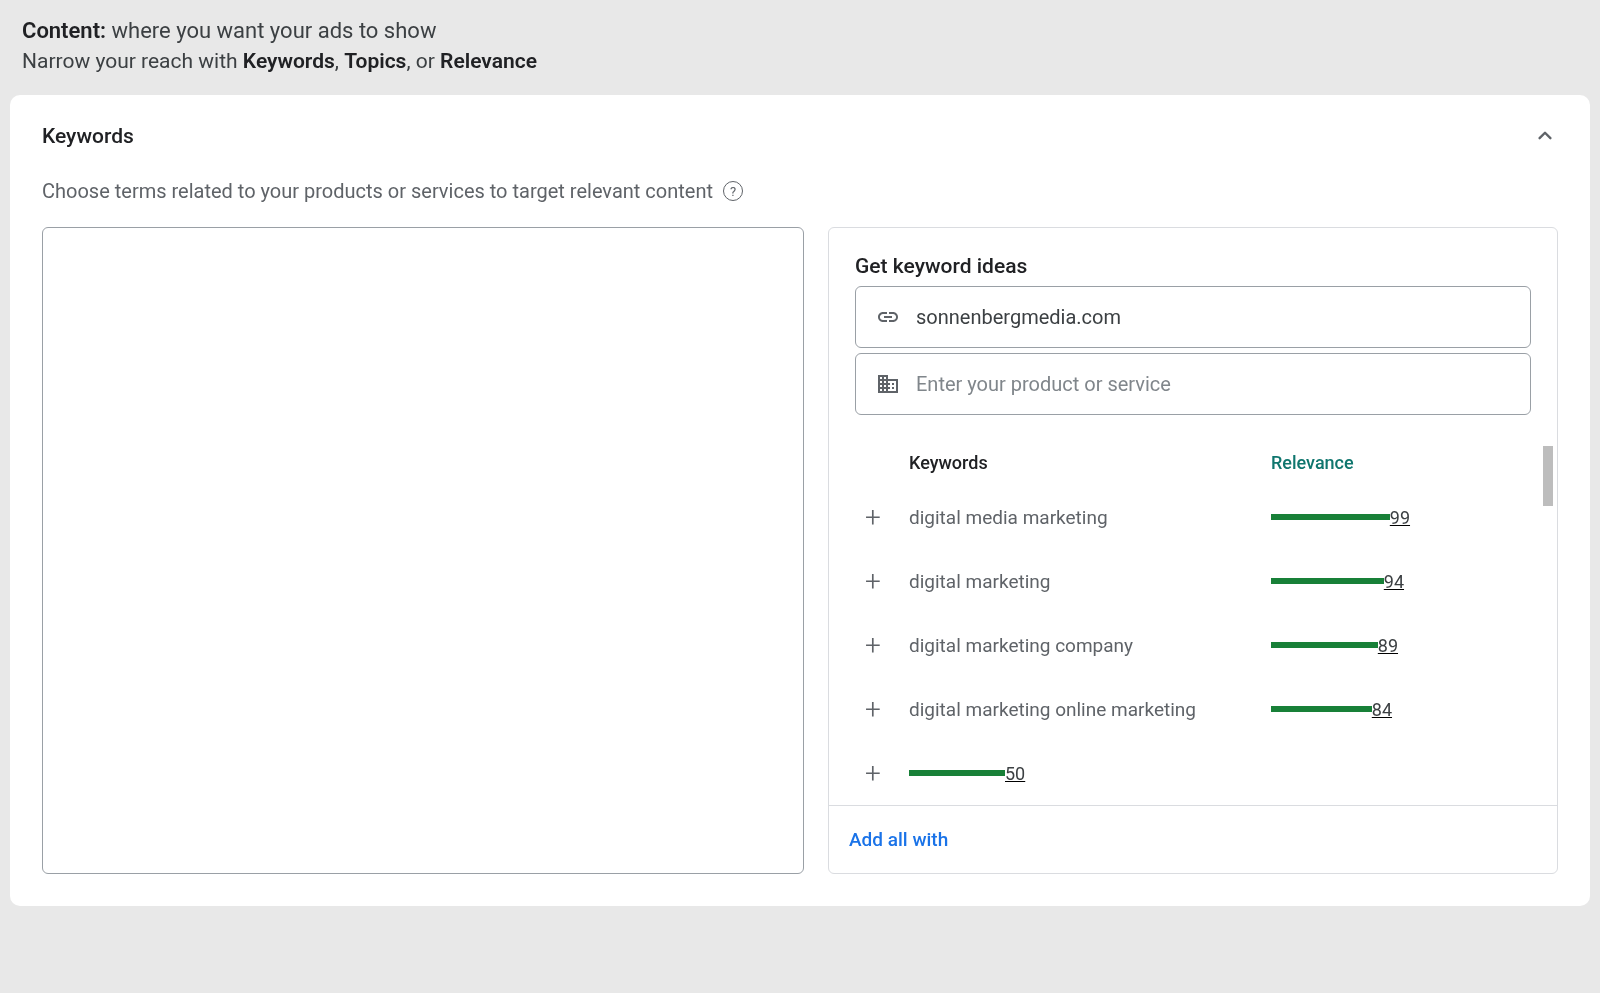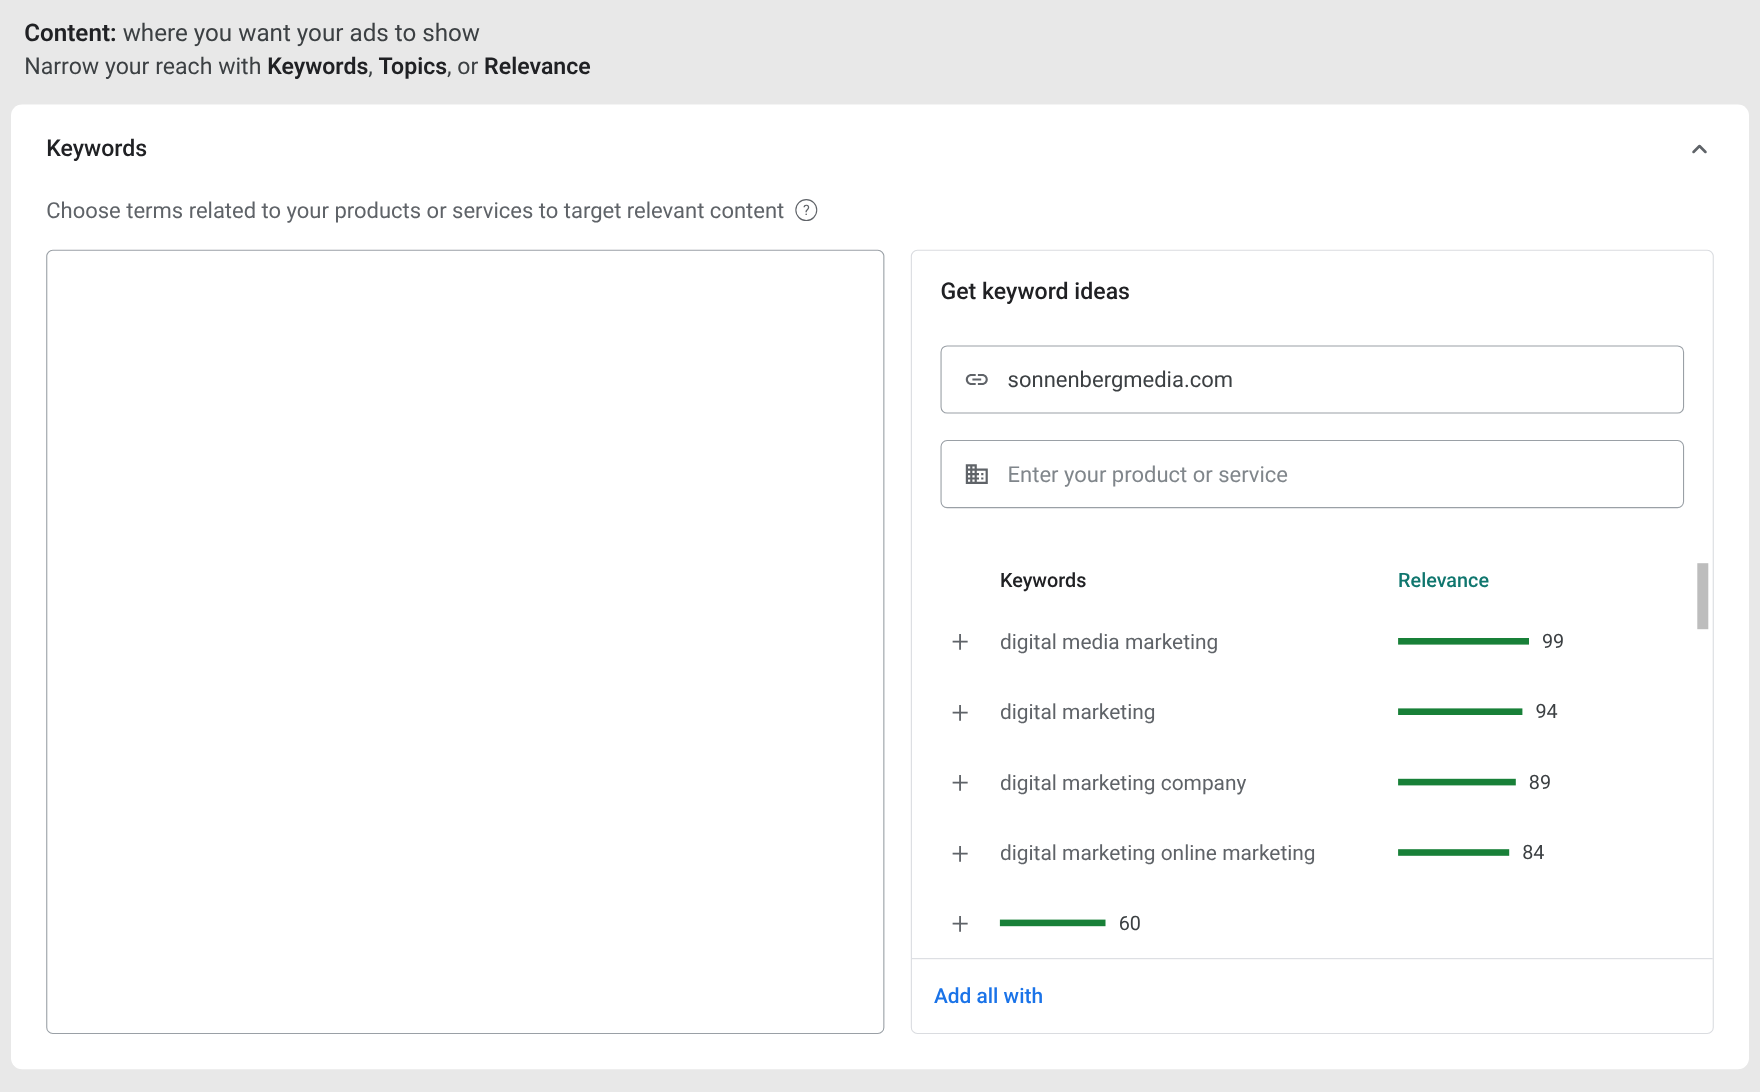--- a/index.html
+++ b/index.html
@@ -98,29 +98,29 @@
       display: flex;
       flex-direction: column;
     }
     .ideas-header {
       padding: 26px 26px 18px 26px;
     }
     .ideas-title {
       font-size: 21px;
       font-weight: 500;
       color: #202124;
-      margin-bottom: 36px;
+      margin-bottom: 8px;
     }
     .input-field {
       display: flex;
       align-items: flex-end;
       border: 1.5px solid #9aa0a6;
       border-radius: 6px;
       padding: 18px 20px;
-      margin-bottom: 24px;
+      margin-bottom: 5px;
       gap: 16px;
     }
     .input-field input {
       border: none;
       outline: none;
       font-size: 20px;
       color: #3c4043;
       flex: 1;
     }
     .input-field input::placeholder {
@@ -186,21 +186,21 @@
     .keyword-text {
       flex: 1;
       font-size: 19px;
       color: #5f6368;
       padding-right: 20px;
     }
     .relevance-cell {
       width: 260px;
       display: flex;
       align-items: center;
-      gap: 12px;
+      text-decoration: underline;
     }
     .relevance-bar {
       height: 6px;
       background: #188038;
       border-radius: 0;
     }
     .relevance-value {
       font-size: 18px;
       color: #3c4043;
     }
@@ -300,21 +300,21 @@
               <div class="keyword-text">digital marketing online marketing</div>
               <div class="relevance-cell">
                 <div class="relevance-bar" style="width: 100.8px;"></div>
                 <div class="relevance-value">84</div>
               </div>
             </div>
             <div class="table-row">
               <div class="add-btn">+</div>
               <div class="relevance-cell">
                 <div class="relevance-bar" style="width: 96px;"></div>
-                <div class="relevance-value">60</div>
+                <div class="relevance-value">50</div>
               </div>
             </div>
           </div>
       </div>
 
       <div class="ideas-footer">
         <span class="add-all-link">Add all with</span>
       </div>
     </div>
   </div>

